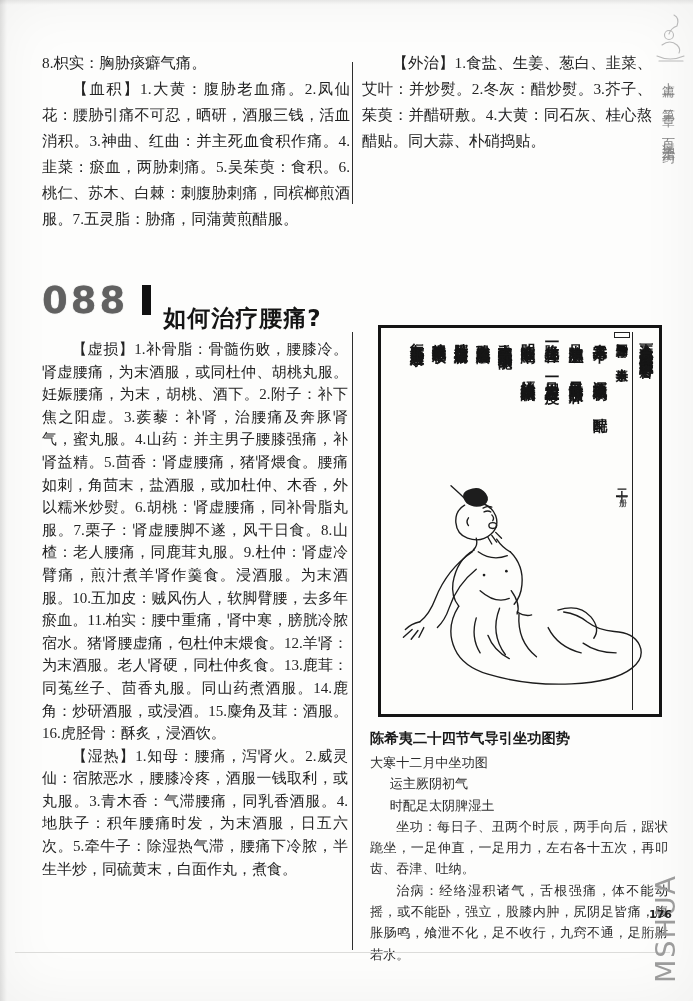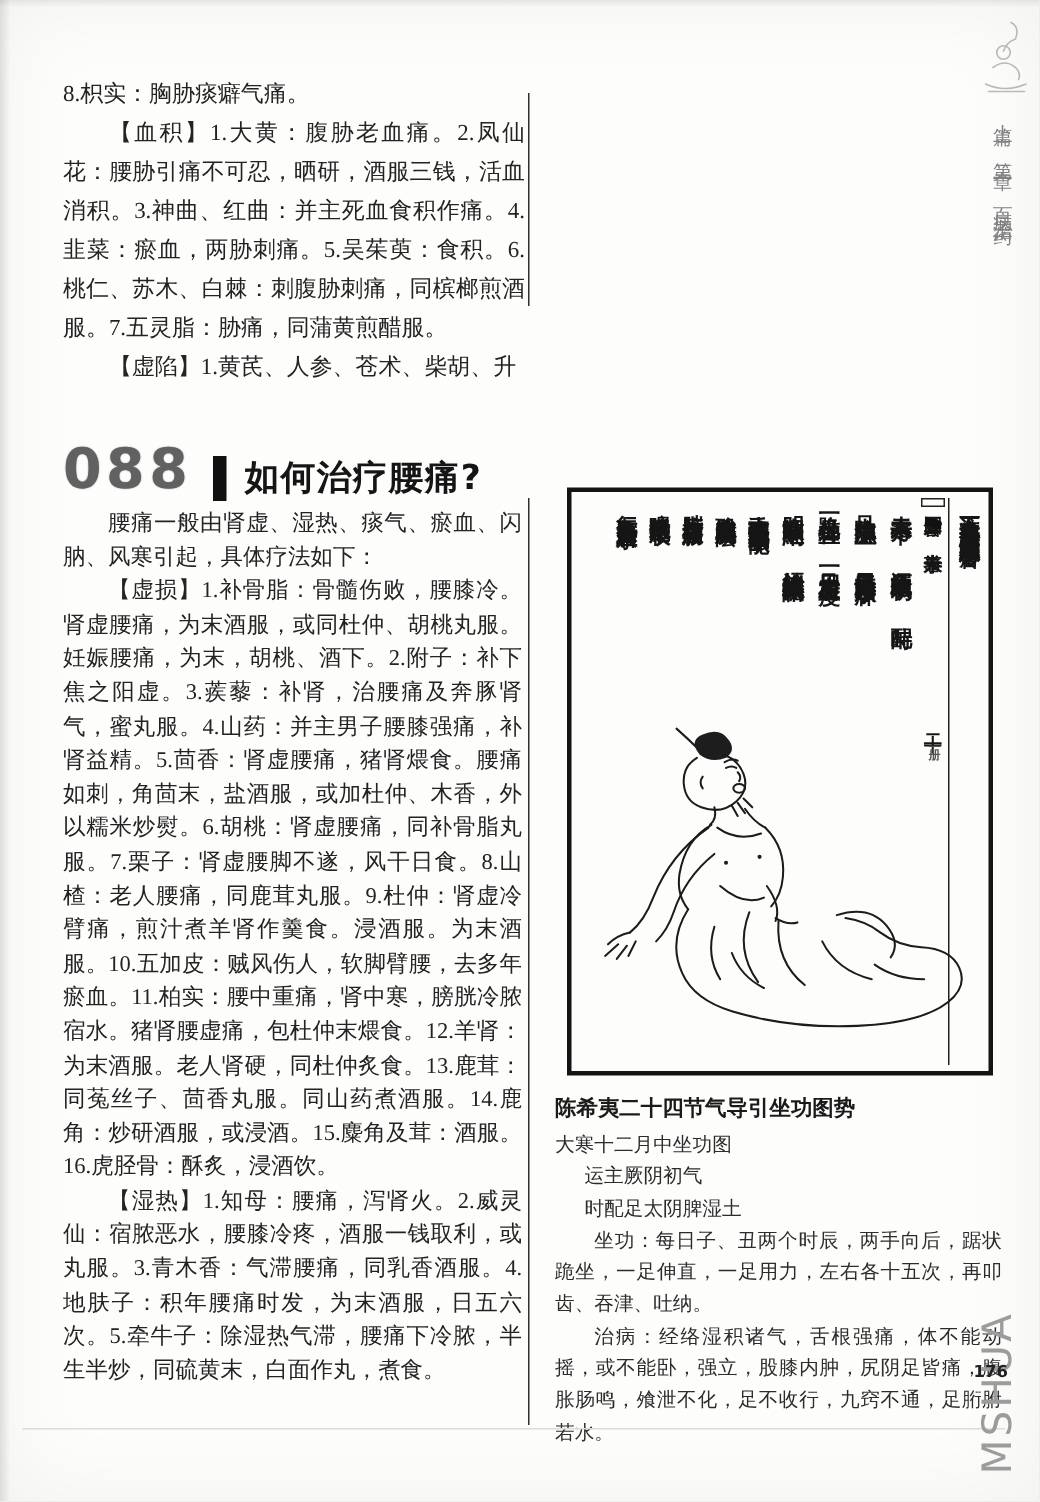--- a/index.html
+++ b/index.html
@@ -19,21 +19,21 @@
   .col{position:absolute;text-align:justify;font-size:15.3px;line-height:26px;}
   .col p{margin:0;}
   .ind{text-indent:2em;}
   #top-left{left:42px;top:50px;width:308px;}
   #top-right{left:362px;top:50px;width:290px;}
   .vdivider{position:absolute;width:1px;background:#2e2e2e;}
   #divider1{left:352px;top:62px;height:142px;}
   #divider2{left:352px;top:332px;height:618px;}
 
   
-  #section-header{position:absolute;left:42px;top:266px;display:flex;align-items:flex-end;}
+  #section-header{position:absolute;left:42px;top:266px;display:flex;align-items:center;}
   #section-number{
     font-family:"DejaVu Sans","Liberation Sans",sans-serif;
     font-weight:900;font-size:37px;letter-spacing:3px;color:#616161;
     text-shadow:0 0 1px #8a8a8a;
   }
   #header-bar{width:9px;height:30px;background:#111;margin:0 12px 0 14px;}
   #section-title{font-family:"DejaVu Sans","Liberation Sans",sans-serif;
     font-weight:800;font-size:23px;color:#151515;letter-spacing:1px;margin-top:37px;}
 
   
@@ -88,34 +88,33 @@
 </head>
 <body>
 
 <div id="page">
   <div class="edge-left"></div>
   <div class="edge-top"></div>
 
   <div class="col" id="top-left">
     <p>8.枳实：胸胁痰癖气痛。</p>
     <p class="ind">【血积】1.大黄：腹胁老血痛。2.凤仙花：腰胁引痛不可忍，晒研，酒服三钱，活血消积。3.神曲、红曲：并主死血食积作痛。4.韭菜：瘀血，两胁刺痛。5.吴茱萸：食积。6.桃仁、苏木、白棘：刺腹胁刺痛，同槟榔煎酒服。7.五灵脂：胁痛，同蒲黄煎醋服。</p>
-    <p class="ind">【虚陷】1.黄芪、人参、苍术、柴胡、升</p>
   </div>
   <div class="vdivider" id="divider1"></div>
   <div class="col" id="top-right">
+    <p class="ind">【外治】1.食盐、生姜、葱白、韭菜、艾叶：并炒熨。2.冬灰：醋炒熨。3.芥子、茱萸：并醋研敷。4.大黄：同石灰、桂心熬醋贴。同大蒜、朴硝捣贴。</p>
   </div>
 
   <div id="section-header">
     <span id="section-number">088</span>
     <span id="header-bar"></span>
     <span id="section-title">如何治疗腰痛?</span>
   </div>
 
   <div class="col" id="article-left">
-    <p class="ind">腰痛一般由肾虚、湿热、痰气、瘀血、闪肭、风寒引起，具体疗法如下：</p>
     <p class="ind">【虚损】1.补骨脂：骨髓伤败，腰膝冷。肾虚腰痛，为末酒服，或同杜仲、胡桃丸服。妊娠腰痛，为末，胡桃、酒下。2.附子：补下焦之阳虚。3.蒺藜：补肾，治腰痛及奔豚肾气，蜜丸服。4.山药：并主男子腰膝强痛，补肾益精。5.茴香：肾虚腰痛，猪肾煨食。腰痛如刺，角茴末，盐酒服，或加杜仲、木香，外以糯米炒熨。6.胡桃：肾虚腰痛，同补骨脂丸服。7.栗子：肾虚腰脚不遂，风干日食。8.山楂：老人腰痛，同鹿茸丸服。9.杜仲：肾虚冷臂痛，煎汁煮羊肾作羹食。浸酒服。为末酒服。10.五加皮：贼风伤人，软脚臂腰，去多年瘀血。11.柏实：腰中重痛，肾中寒，膀胱冷脓宿水。猪肾腰虚痛，包杜仲末煨食。12.羊肾：为末酒服。老人肾硬，同杜仲炙食。13.鹿茸：同菟丝子、茴香丸服。同山药煮酒服。14.鹿角：炒研酒服，或浸酒。15.麋角及茸：酒服。16.虎胫骨：酥炙，浸酒饮。</p>
     <p class="ind">【湿热】1.知母：腰痛，泻肾火。2.威灵仙：宿脓恶水，腰膝冷疼，酒服一钱取利，或丸服。3.青木香：气滞腰痛，同乳香酒服。4.地肤子：积年腰痛时发，为末酒服，日五六次。5.牵牛子：除湿热气滞，腰痛下冷脓，半生半炒，同硫黄末，白面作丸，煮食。</p>
   </div>
   <div class="vdivider" id="divider2"></div>
 
   <div id="figure-frame">
     <div id="frame-text">
       <div class="fcol" id="note-col">注下五色大小便不通面黄口乾怠惰嗜臥搶心心下疼苦</div>
       <div id="source-col">
         <span class="boxed">三才圖會</span>

